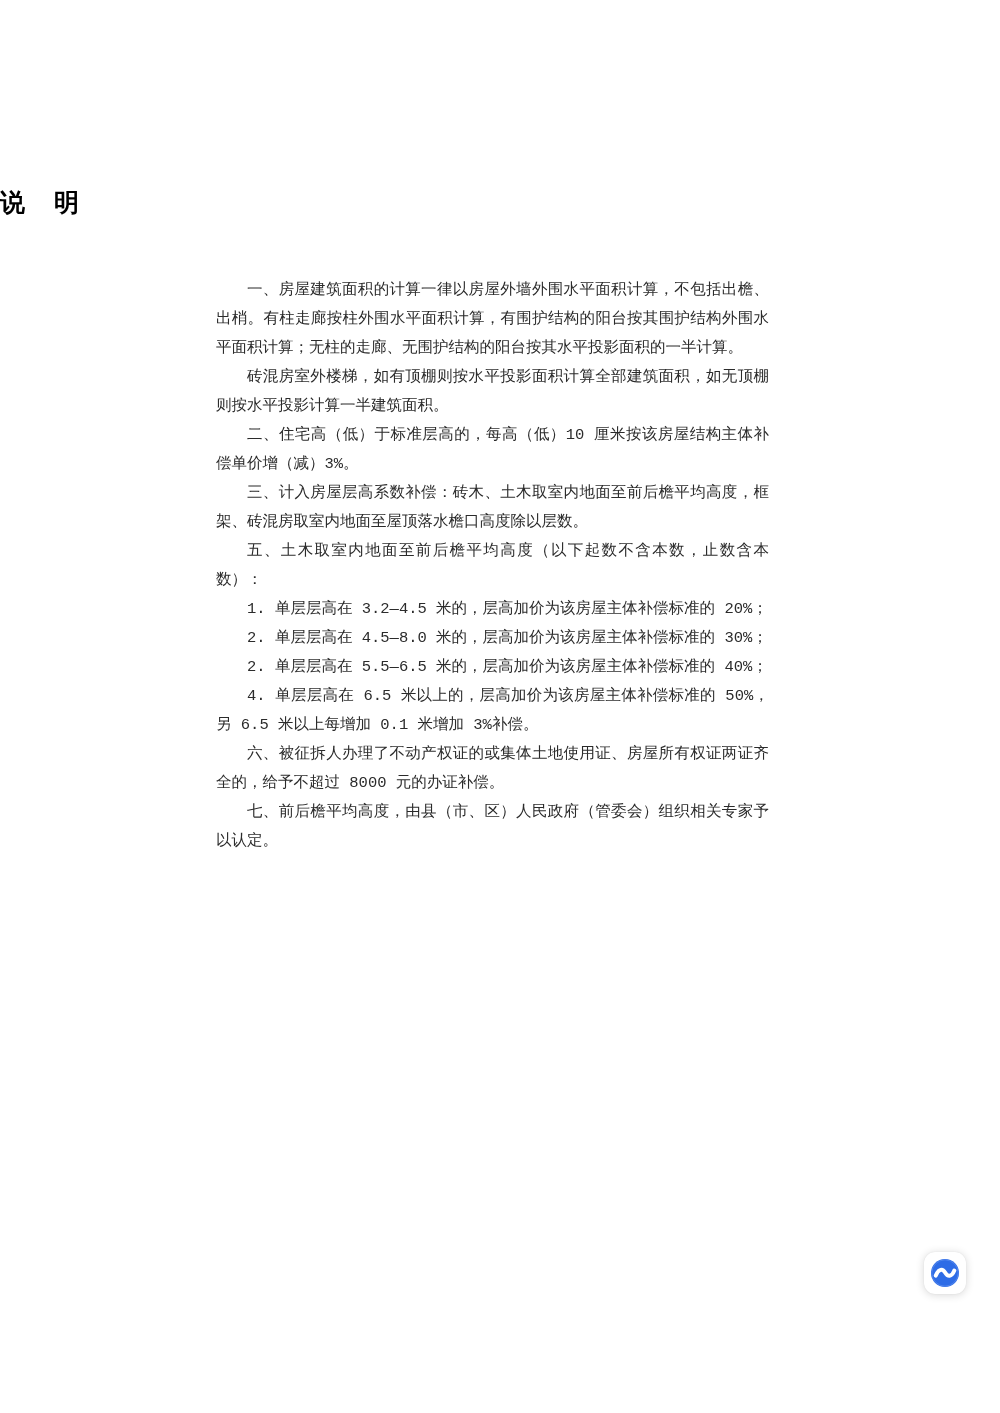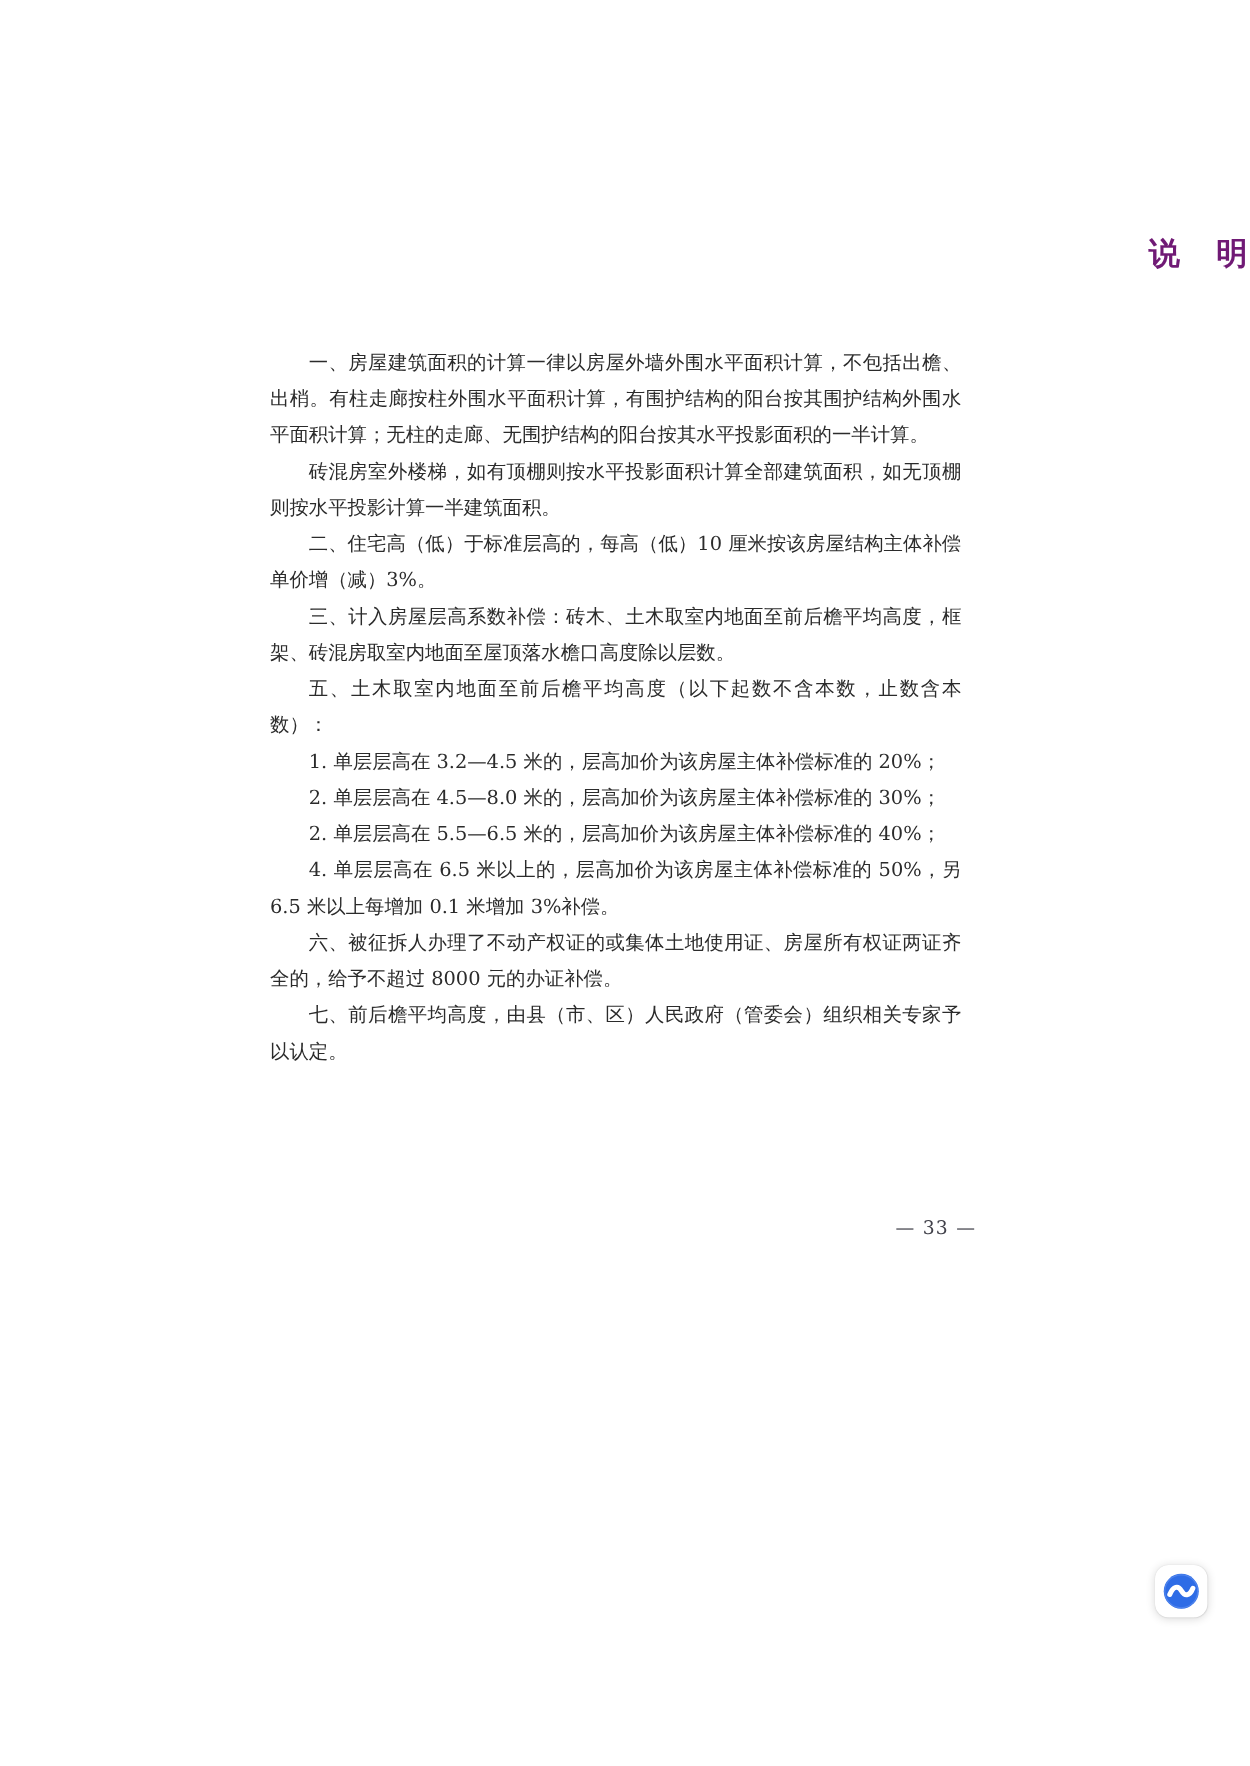--- a/index.html
+++ b/index.html
@@ -14,33 +14,34 @@
     height: 1413px;
     margin: 0 auto;
     background: #ffffff;
     overflow: hidden;
     font-family: "DejaVu Serif", "Liberation Serif", serif;
     color: #2b2b2b;
   }
   .doc-title {
     margin: 0;
     padding-top: 186px;
-    text-align: right;
+    text-align: left;
     font-family: "DejaVu Sans", "Liberation Sans", sans-serif;
     font-weight: 700;
     font-size: 25px;
     letter-spacing: 2px;
-    color: #701a75;
+    color: #000000;
   }
   .doc-body {
     width: 553px;
     margin: 57px auto 0 216px;
     font-size: 15.5px;
     line-height: 29px;
     text-align: justify;
+    font-family: Liberation Mono, monospace;
   }
   .para {
     margin: 0;
     text-indent: 31px;
     word-break: break-all;
   }
   .page-number {
     margin-top: 112px;
     text-align: right;
     margin-right: -12px;
@@ -82,21 +83,20 @@
     <p class="para">二、住宅高（低）于标准层高的，每高（低）10 厘米按该房屋结构主体补偿单价增（减）3%。</p>
     <p class="para">三、计入房屋层高系数补偿：砖木、土木取室内地面至前后檐平均高度，框架、砖混房取室内地面至屋顶落水檐口高度除以层数。</p>
     <p class="para">五、土木取室内地面至前后檐平均高度（以下起数不含本数，止数含本数）：</p>
     <p class="para">1. 单层层高在 3.2—4.5 米的，层高加价为该房屋主体补偿标准的 20%；</p>
     <p class="para">2. 单层层高在 4.5—8.0 米的，层高加价为该房屋主体补偿标准的 30%；</p>
     <p class="para">2. 单层层高在 5.5—6.5 米的，层高加价为该房屋主体补偿标准的 40%；</p>
     <p class="para">4. 单层层高在 6.5 米以上的，层高加价为该房屋主体补偿标准的 50%，另 6.5 米以上每增加 0.1 米增加 3%补偿。</p>
     <p class="para">六、被征拆人办理了不动产权证的或集体土地使用证、房屋所有权证两证齐全的，给予不超过 8000 元的办证补偿。</p>
     <p class="para">七、前后檐平均高度，由县（市、区）人民政府（管委会）组织相关专家予以认定。</p>
 
-    <div class="page-number">— 33 —</div>
   </div>
 
   <div class="plugin-card" title="">
     <span class="plugin-icon">
       <svg width="30" height="30" viewBox="0 0 30 30" xmlns="http://www.w3.org/2000/svg">
         <circle cx="15" cy="15" r="14" fill="#2e6ce6"></circle>
         <circle cx="15" cy="15" r="13.2" fill="none" stroke="#6a97f2" stroke-width="1" opacity="0.55"></circle>
         <path d="M5.8 17.6 C 8.6 10.8, 12.6 10.2, 15.1 14.6 C 17.6 19.0, 21.6 19.4, 24.3 12.6" stroke="#ffffff" stroke-width="4" fill="none" stroke-linecap="round"></path>
       </svg>
     </span>

